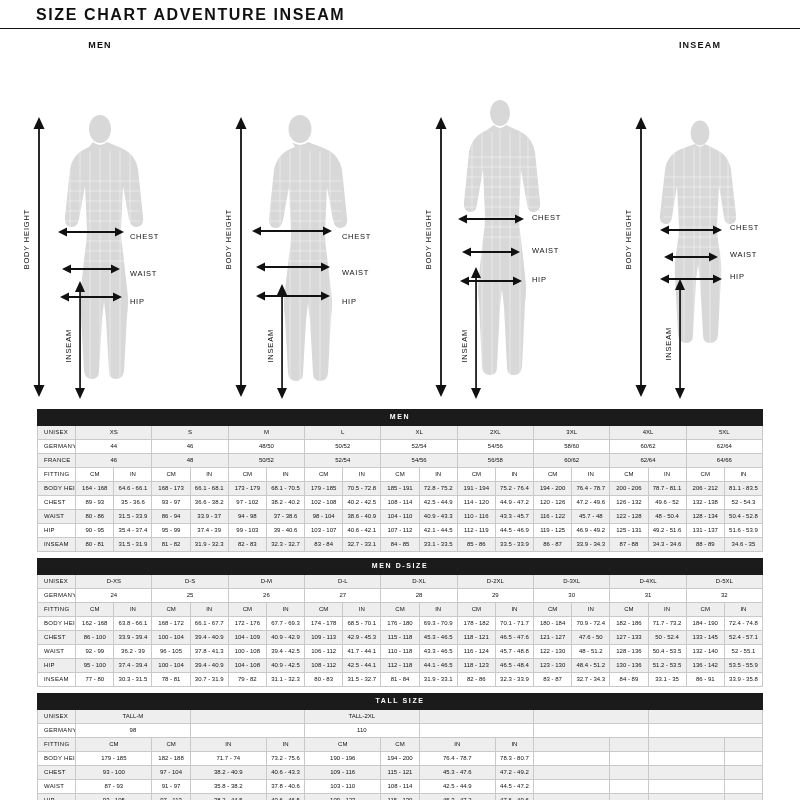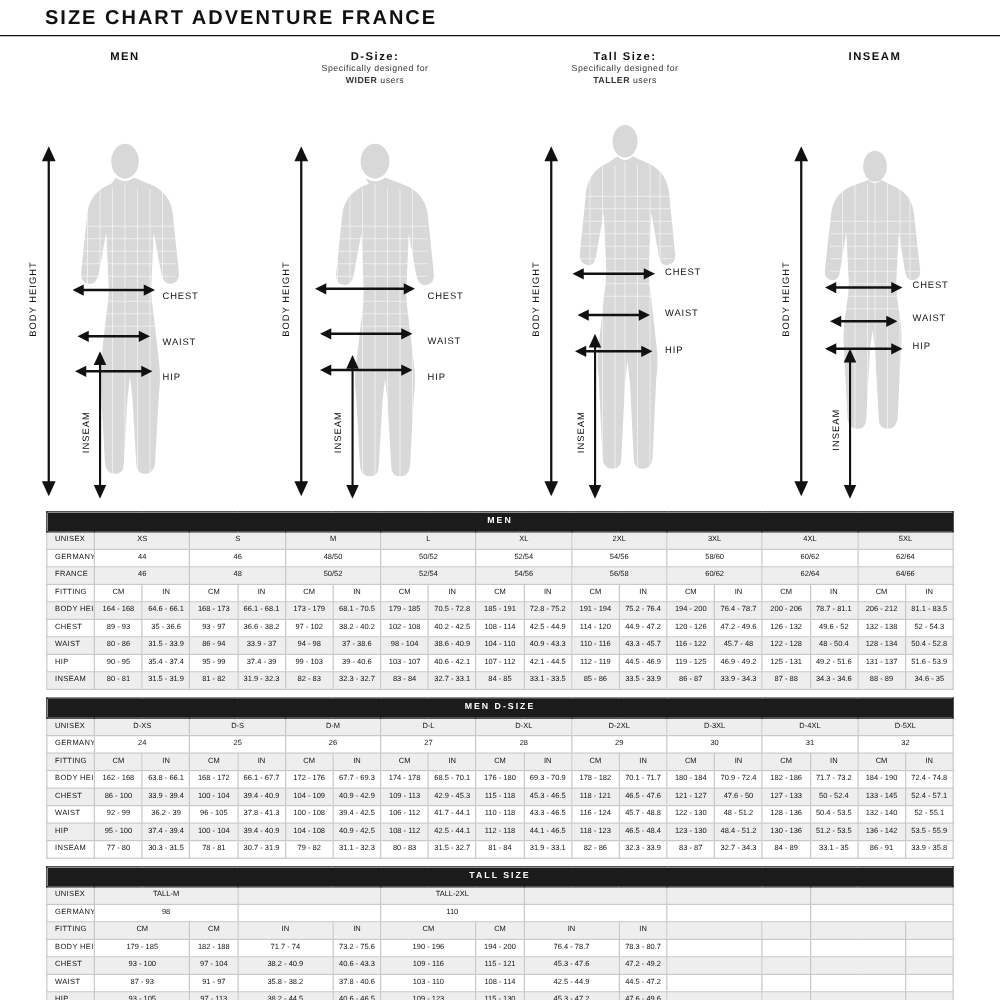--- a/index.html
+++ b/index.html
@@ -143,21 +143,21 @@
   tr.shade td { background: #eeeeee; }
   tr.white td { background: #ffffff; }
   .spacer { height: 6px; }
 </style>
 </head>
 <body>
 
 <div class="page">
 
   <div class="title-bar">
-    <div class="title">SIZE CHART ADVENTURE FRANCE</div>
+    <div class="title">SIZE CHART ADVENTURE INSEAM</div>
   </div>
 
   <div class="figures">
 
     <div class="fig-col">
       <div class="fig-head">
         <div class="h-main">MEN</div>
       </div>
       <div class="vline" style="left:32px;">
         <svg viewBox="0 0 14 280" preserveAspectRatio="none">
@@ -212,25 +212,20 @@
         <svg viewBox="0 0 12 118" preserveAspectRatio="none">
           <polygon points="6,0 1,11 11,11" fill="#111"></polygon>
           <rect x="5.2" y="9" width="1.7" height="100" fill="#111"></rect>
           <polygon points="6,118 1,107 11,107" fill="#111"></polygon>
         </svg>
       </div>
       <div class="vlabel" style="left:64px; top:290px;">INSEAM</div>
     </div>
 
     <div class="fig-col">
-      <div class="fig-head">
-        <div class="h-main">D-Size:</div>
-        <div class="h-sub"><span>Specifically designed for</span></div>
-        <div class="h-sub"><b>WIDER</b> <span>users</span></div>
-      </div>
       <div class="vline" style="left:34px;">
         <svg viewBox="0 0 14 280" preserveAspectRatio="none">
           <polygon points="7,0 1.5,12 12.5,12" fill="#111"></polygon>
           <rect x="6.1" y="10" width="1.8" height="260" fill="#111"></rect>
           <polygon points="7,280 1.5,268 12.5,268" fill="#111"></polygon>
         </svg>
       </div>
       <div class="vlabel" style="left:24px; top:170px;">BODY HEIGHT</div>
 
       <div class="silho">
@@ -277,25 +272,20 @@
         <svg viewBox="0 0 12 115" preserveAspectRatio="none">
           <polygon points="6,0 1,11 11,11" fill="#111"></polygon>
           <rect x="5.2" y="9" width="1.7" height="97" fill="#111"></rect>
           <polygon points="6,115 1,104 11,104" fill="#111"></polygon>
         </svg>
       </div>
       <div class="vlabel" style="left:66px; top:290px;">INSEAM</div>
     </div>
 
     <div class="fig-col">
-      <div class="fig-head">
-        <div class="h-main">Tall Size:</div>
-        <div class="h-sub"><span>Specifically designed for</span></div>
-        <div class="h-sub"><b>TALLER</b> <span>users</span></div>
-      </div>
       <div class="vline" style="left:34px;">
         <svg viewBox="0 0 14 280" preserveAspectRatio="none">
           <polygon points="7,0 1.5,12 12.5,12" fill="#111"></polygon>
           <rect x="6.1" y="10" width="1.8" height="260" fill="#111"></rect>
           <polygon points="7,280 1.5,268 12.5,268" fill="#111"></polygon>
         </svg>
       </div>
       <div class="vlabel" style="left:24px; top:170px;">BODY HEIGHT</div>
 
       <div class="silho" style="top:58px; height:300px;">

